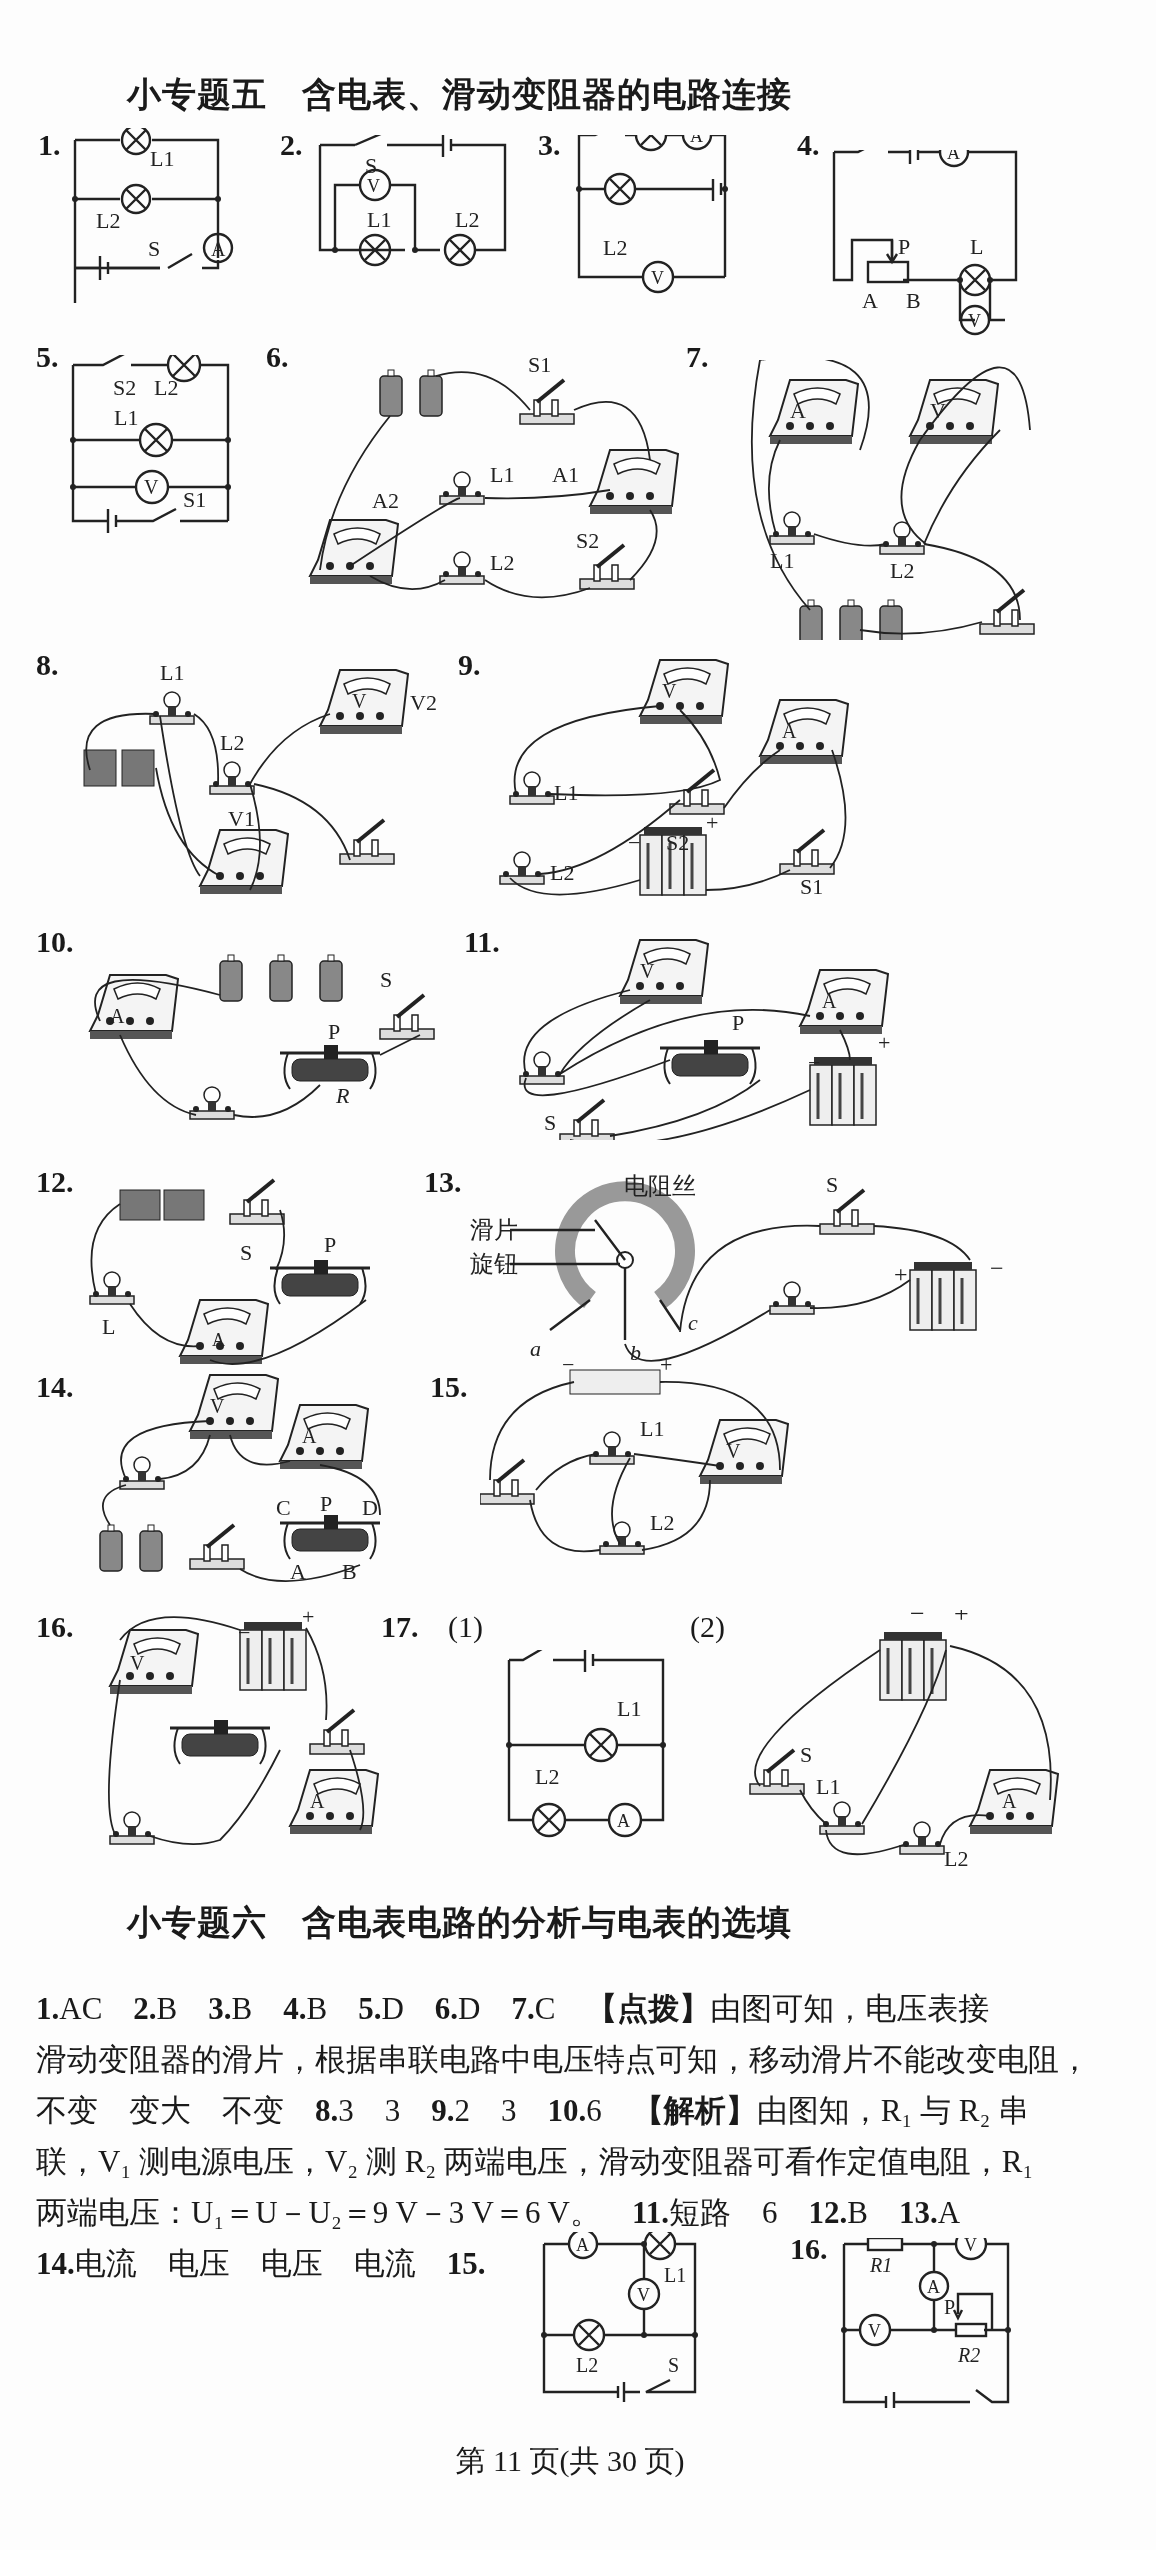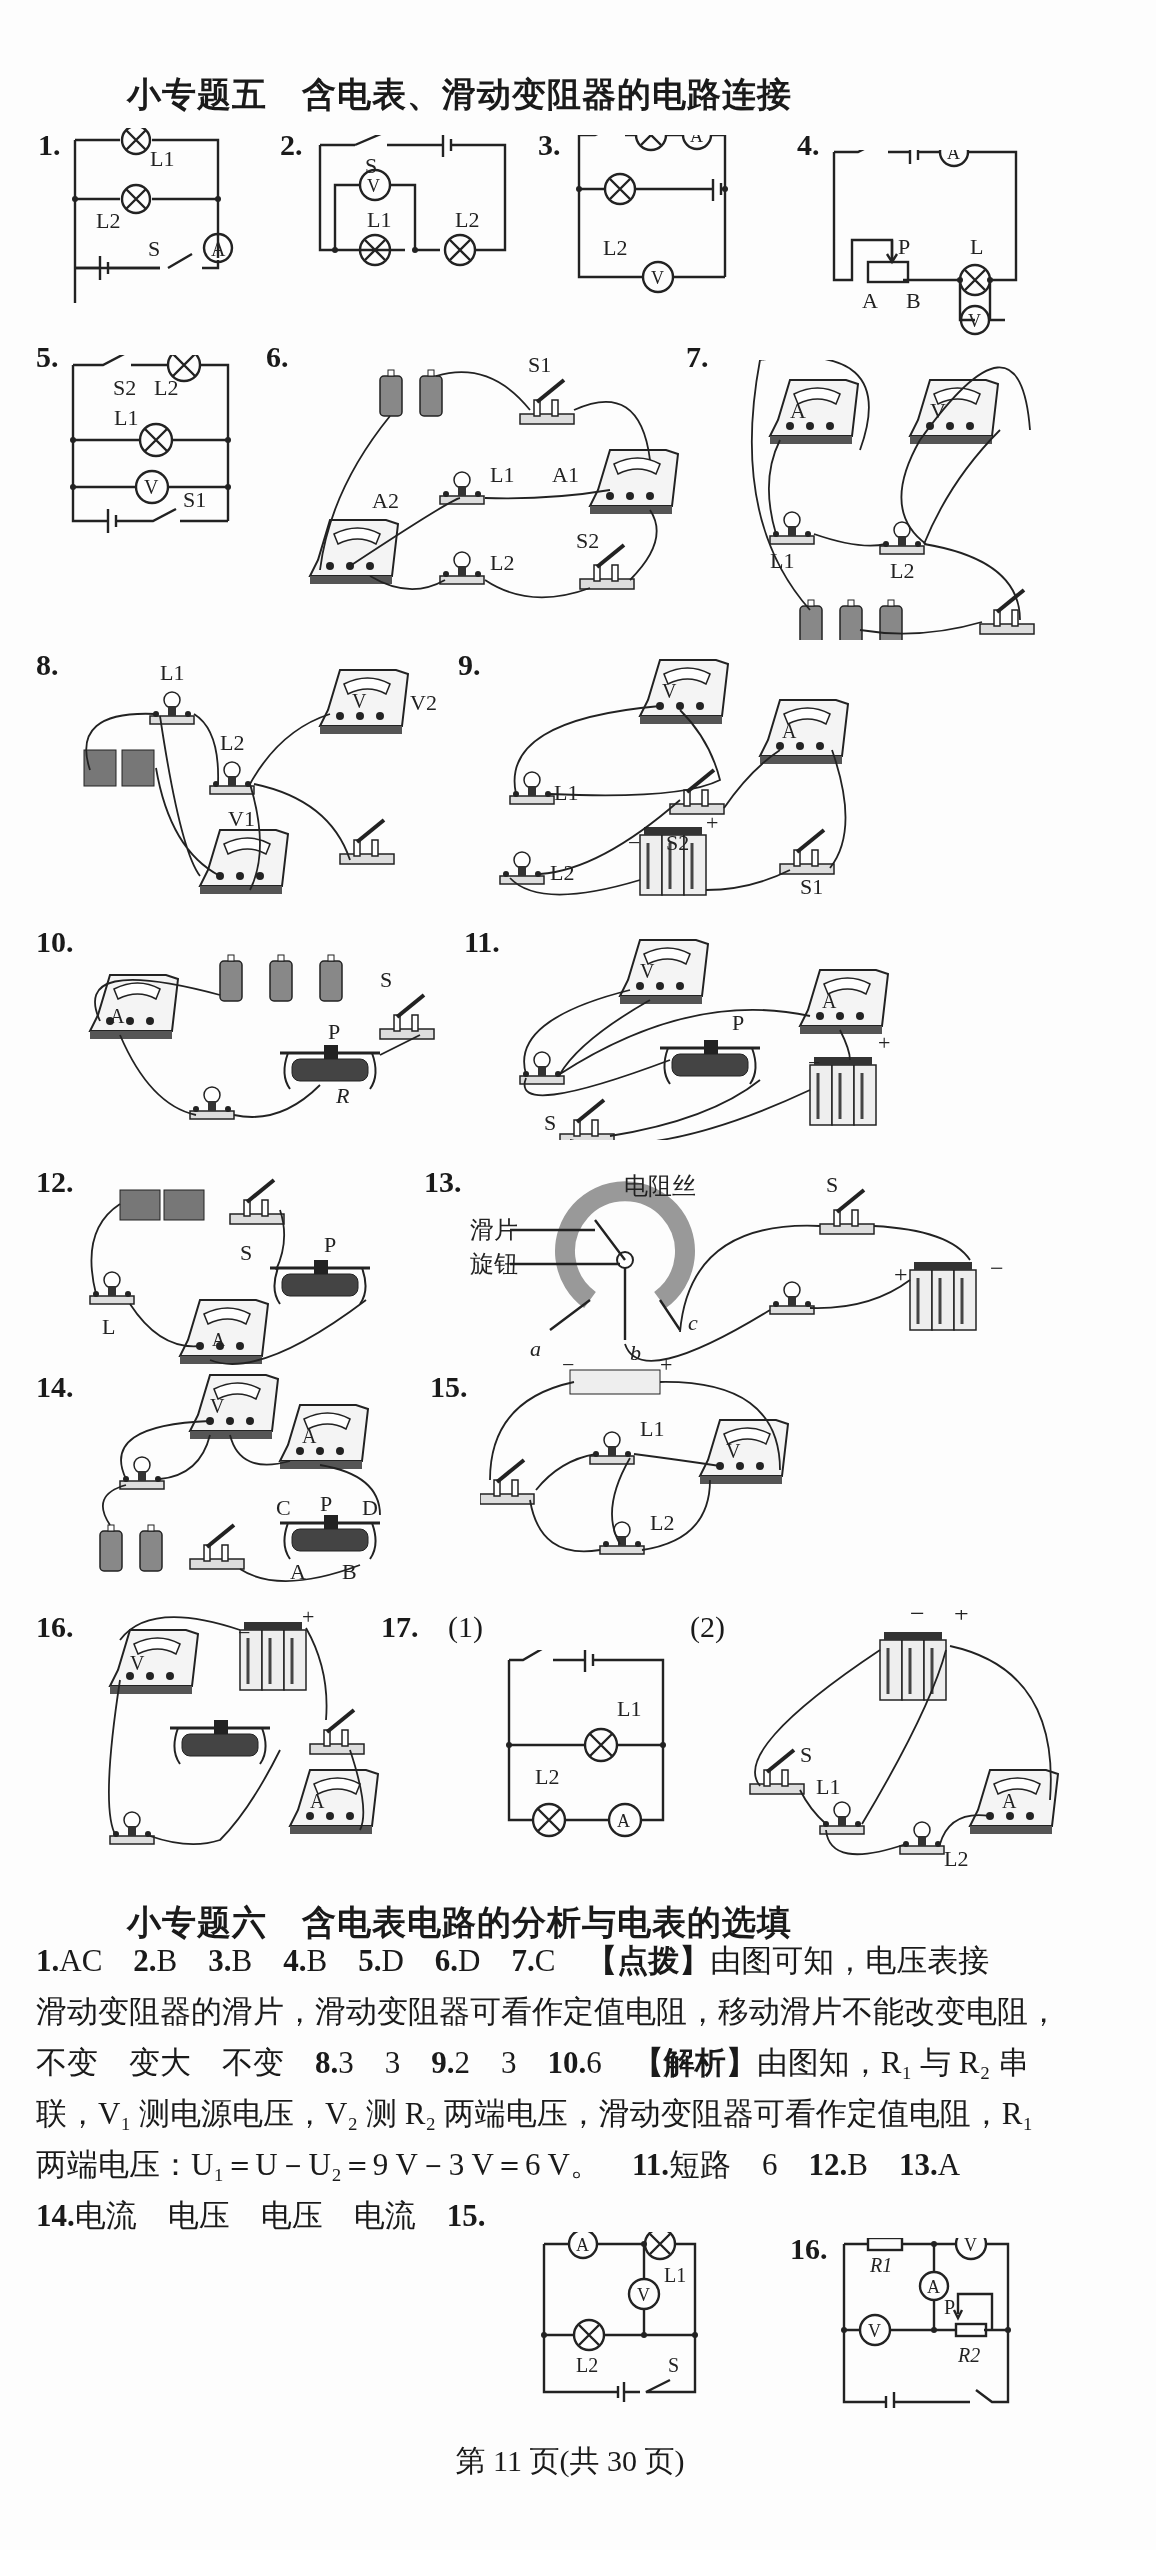--- a/index.html
+++ b/index.html
@@ -1,21 +1,21 @@
 <!DOCTYPE html>
 <html><head>
 <meta charset="utf-8">
 <style>
   html,body{margin:0;padding:0;background:#fdfdfd;}
   body{width:1156px;height:2550px;position:relative;overflow:hidden;font-family:"DejaVu Serif","Liberation Serif",serif;color:#1a1a1a;}
   .title{position:absolute;left:0;width:919px;text-align:center;font-weight:bold;font-size:34px;letter-spacing:1px;}
   .num{position:absolute;font-weight:bold;font-size:30px;font-family:"Liberation Serif",serif;}
   .fig{position:absolute;}
   svg text{font-family:"Liberation Serif",serif;fill:#222;}
-  .ans{position:absolute;left:36px;width:1090px;font-size:31px;line-height:51px;font-family:"Liberation Serif","DejaVu Serif",serif;}
+  .ans{position:absolute;left:36px;width:1090px;font-size:31px;line-height:51px;font-family:"Liberation Serif","DejaVu Serif",serif;margin-top:48px;}
   .ans b{font-weight:bold;}
   .footer{position:absolute;left:0;width:1140px;text-align:center;font-size:30px;top:2441px;font-family:"Liberation Serif",serif;}
   .wire{stroke:#222;stroke-width:2.4;fill:none;}
   .thin{stroke:#222;stroke-width:1.8;fill:none;}
 </style>
 </head>
 <body>
 
 <div class="title" style="top:72px">小专题五　含电表、滑动变阻器的电路连接</div>
 
@@ -392,21 +392,21 @@
   <text x="70" y="152" font-size="22">S</text>
   <text x="86" y="184" font-size="22">L1</text>
   <text x="214" y="256" font-size="22">L2</text>
   <text x="272" y="198" font-size="20">A</text>
 </svg>
 
 <div class="title" style="top:1900px">小专题六　含电表电路的分析与电表的选填</div>
 
 <div class="ans" id="answers" style="top:1935px">
     <div><b>1.</b><span>AC　</span><b>2.</b><span>B　</span><b>3.</b><span>B　</span><b>4.</b><span>B　</span><b>5.</b><span>D　</span><b>6.</b><span>D　</span><b>7.</b><span>C　</span><b>【点拨】</b><span>由图可知，电压表接</span></div>
-    <div><span>滑动变阻器的滑片，滑动变阻器可看作定值电阻，移动滑片不能改变电阻，</span></div>
+    <div><span>滑动变阻器的滑片，根据串联电路中电压特点可知，移动滑片不能改变电阻，</span></div>
     <div><span>不变　变大　不变　</span><b>8.</b><span>3　3　</span><b>9.</b><span>2　3　</span><b>10.</b><span>6　</span><b>【解析】</b><span>由图知，R₁ 与 R₂ 串</span></div>
     <div><span>联，V₁ 测电源电压，V₂ 测 R₂ 两端电压，滑动变阻器可看作定值电阻，R₁</span></div>
     <div><span>两端电压：U₁＝U－U₂＝9 V－3 V＝6 V。　</span><b>11.</b><span>短路　6　</span><b>12.</b><span>B　</span><b>13.</b><span>A</span></div>
     <div><b>14.</b><span>电流　电压　电压　电流　</span><b>15.</b></div>
   </div>
 
 <svg class="fig" style="left:540px;top:2232px" width="230" height="170">
   <path class="wire" d="M4 12 H28 M58 12 H104 M134 12 H155 V160 H106 L130 148 M100 160 H84 M84 150 V170 M78 154 V166 M78 160 H4 V12 M4 103 H34 M64 103 H155 M104 12 V46 M104 78 V103"></path>
   <circle cx="43" cy="12" r="14" class="wire"></circle>
   <g>

